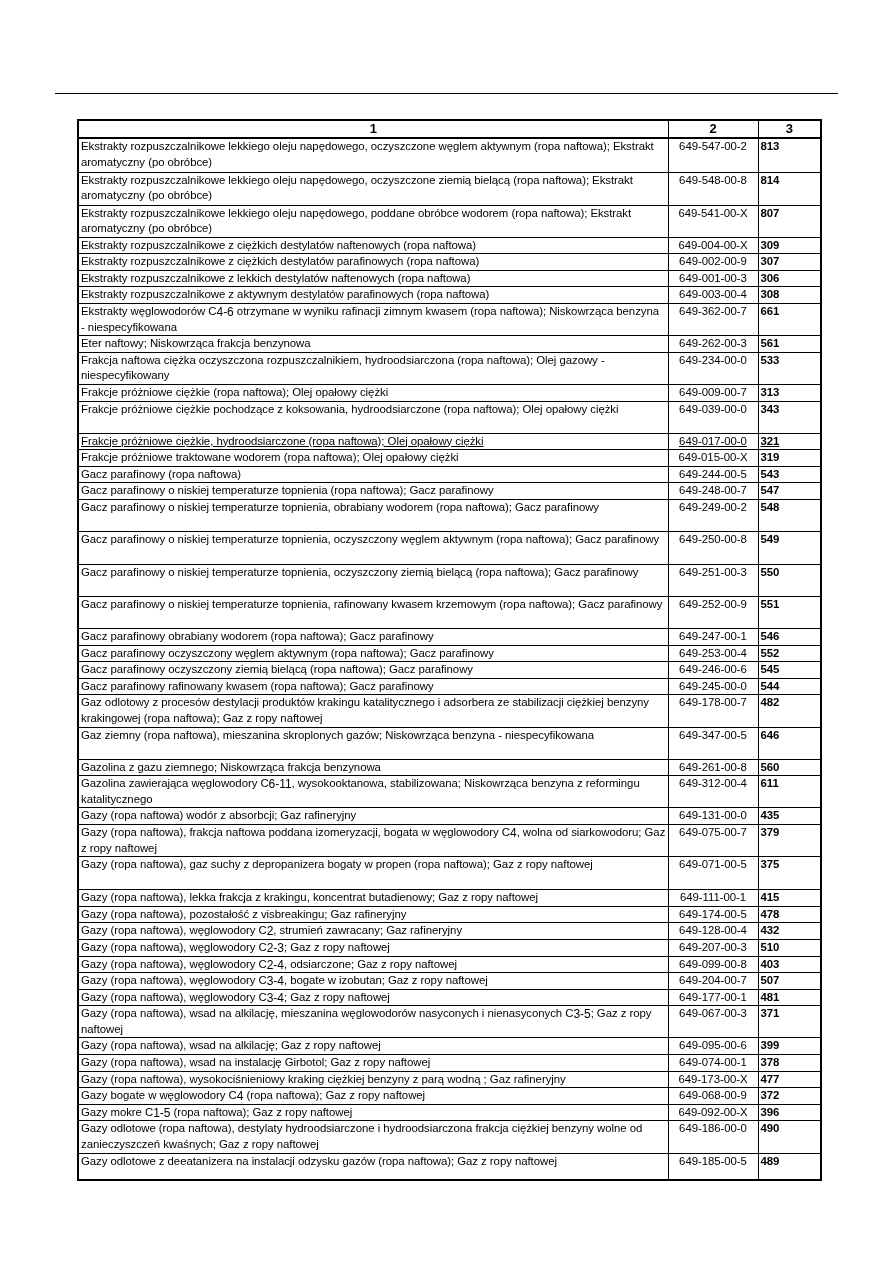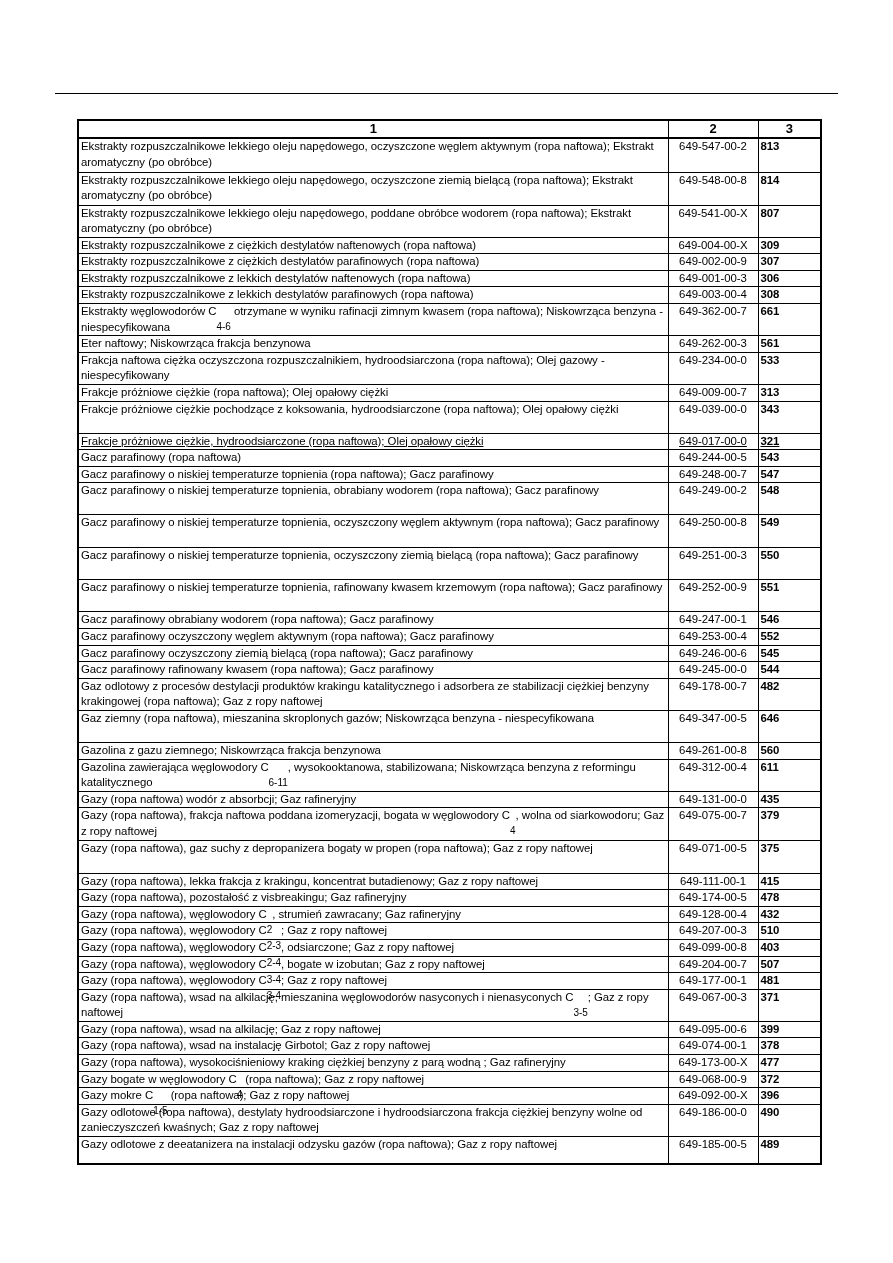--- a/index.html
+++ b/index.html
@@ -15,21 +15,21 @@
   table.doc col.c3 { width: 63px; }
   table.doc th { font-size: 13px; font-weight: bold; text-align: center;
                  height: 16px; padding: 0; border: 1px solid #000;
                  border-bottom: 2px solid #000; line-height: 16px; }
   table.doc td { font-size: 11.4px; line-height: 15.6px; padding: 0 2px;
                  border: 1px solid #000; vertical-align: top; white-space: normal;
                  letter-spacing: -0.05px; }
   td.name { padding-left: 2px; }
   td.num { text-align: center; padding-left: 6px; }
   td.val { text-align: left; font-weight: bold; padding-right: 1px; }
-  sub { font-size: 10px; vertical-align: baseline; position: relative; top: 15px; }
+  sub { font-size: 12px; vertical-align: baseline; position: relative; top: 1px; }
 </style>
 </head>
 <body>
 
 <div class="header-rule"></div>
 
 <table class="doc">
   <colgroup>
       <col class="c1">
       <col class="c2">
@@ -67,21 +67,21 @@
         <td class="name">Ekstrakty rozpuszczalnikowe z ciężkich destylatów parafinowych (ropa naftowa)</td>
         <td class="num">649-002-00-9</td>
         <td class="val">307</td>
       </tr>
       <tr style="height: 16px;">
         <td class="name">Ekstrakty rozpuszczalnikowe z lekkich destylatów naftenowych (ropa naftowa)</td>
         <td class="num">649-001-00-3</td>
         <td class="val">306</td>
       </tr>
       <tr style="height: 16px;">
-        <td class="name">Ekstrakty rozpuszczalnikowe z lekkich destylatów parafinowych (ropa naftowa)</td>
+        <td class="name">Ekstrakty rozpuszczalnikowe z aktywnym destylatów parafinowych (ropa naftowa)</td>
         <td class="num">649-003-00-4</td>
         <td class="val">308</td>
       </tr>
       <tr style="height: 32px;">
         <td class="name">Ekstrakty węglowodorów C<sub>4-6</sub> otrzymane w wyniku rafinacji zimnym kwasem (ropa naftowa); Niskowrząca benzyna - niespecyfikowana</td>
         <td class="num">649-362-00-7</td>
         <td class="val">661</td>
       </tr>
       <tr style="height: 16px;">
         <td class="name">Eter naftowy; Niskowrząca frakcja benzynowa</td>
@@ -102,20 +102,25 @@
         <td class="name">Frakcje próżniowe ciężkie pochodzące z koksowania, hydroodsiarczone (ropa naftowa); Olej opałowy ciężki</td>
         <td class="num">649-039-00-0</td>
         <td class="val">343</td>
       </tr>
       <tr style="height: 16px; text-decoration: underline;">
         <td class="name">Frakcje próżniowe ciężkie, hydroodsiarczone (ropa naftowa); Olej opałowy ciężki</td>
         <td class="num">649-017-00-0</td>
         <td class="val">321</td>
       </tr>
       <tr style="height: 16px;">
+        <td class="name">Frakcje próżniowe traktowane wodorem (ropa naftowa); Olej opałowy ciężki</td>
+        <td class="num">649-015-00-X</td>
+        <td class="val">319</td>
+      </tr>
+      <tr style="height: 16px;">
         <td class="name">Gacz parafinowy (ropa naftowa)</td>
         <td class="num">649-244-00-5</td>
         <td class="val">543</td>
       </tr>
       <tr style="height: 16px;">
         <td class="name">Gacz parafinowy o niskiej temperaturze topnienia (ropa naftowa); Gacz parafinowy</td>
         <td class="num">649-248-00-7</td>
         <td class="val">547</td>
       </tr>
       <tr style="height: 32px;">

